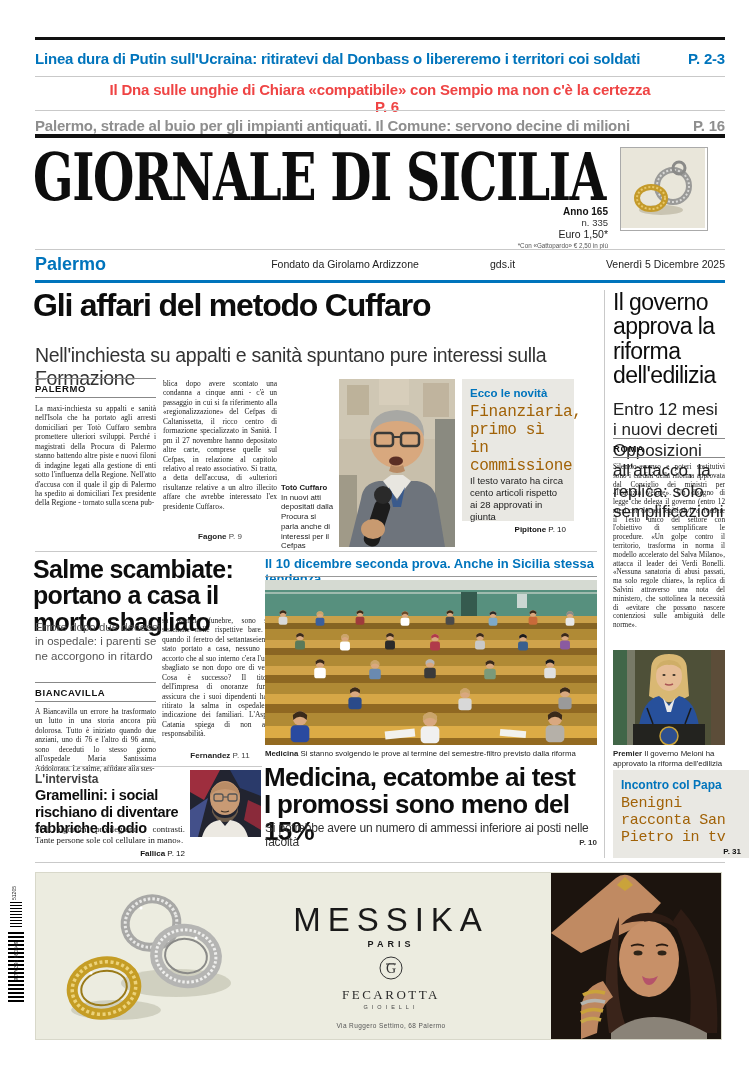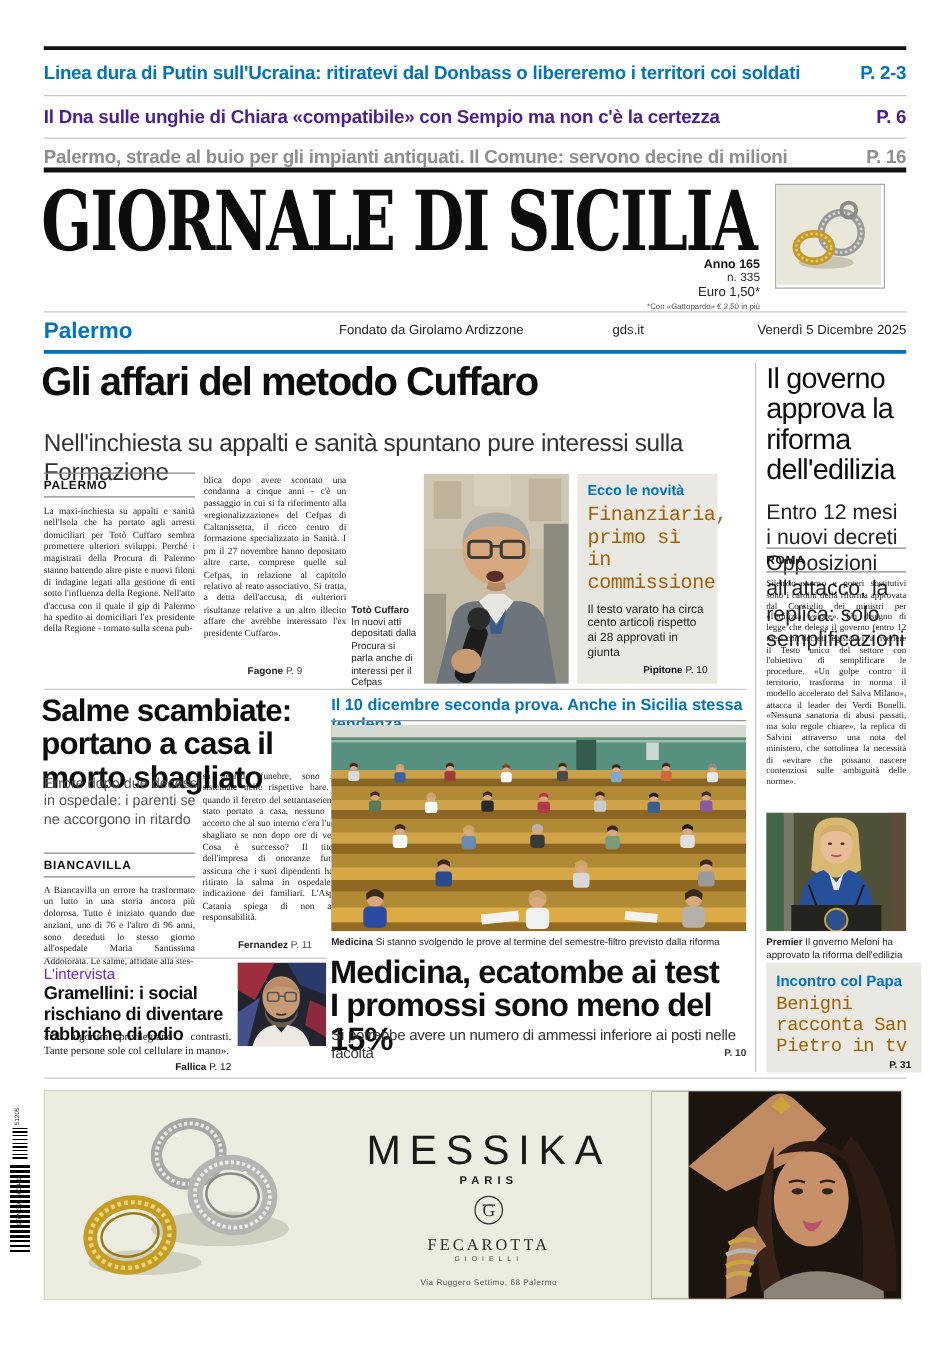--- a/index.html
+++ b/index.html
@@ -7,21 +7,21 @@
         font-family:"Liberation Sans",sans-serif;color:#111;}
   .abs{position:absolute;}
   .rule{position:absolute;background:#c9c9c9;height:1px;}
   .rule-dark{position:absolute;background:#111;}
   .rule-blue{position:absolute;background:#0074bc;}
 
   
   .strip-row{position:absolute;left:35px;width:690px;display:flex;justify-content:space-between;
              align-items:center;font-weight:bold;font-size:15px;letter-spacing:-0.2px;}
   .strip-row .pg{flex:0 0 auto;margin-left:14px;}
-  .c-blue{color:#0074bc;} .c-gray{color:#8e8e8e;} .c-black{color:#4c1d95;}
+  .c-blue{color:#0074bc;} .c-gray{color:#8e8e8e;} .c-black{color:#ef4444;flex-direction:column;}
 
   
   .masthead-title{position:absolute;left:33px;top:138px;font-family:"DejaVu Serif",serif;
     font-weight:bold;font-size:66px;letter-spacing:-2px;white-space:nowrap;
     transform:scaleX(0.72);transform-origin:left top;color:#0d0d0d;}
   .logo-box{position:absolute;left:620px;top:147px;width:86px;height:82px;border:1px solid #aaa;overflow:hidden;}
   .anno-block{position:absolute;left:450px;top:206px;width:158px;text-align:right;line-height:1.15;}
   .anno-block .b{font-weight:bold;font-size:10px;}
   .anno-block .n{font-size:9.5px;color:#333;}
   .anno-block .p{font-size:10.5px;color:#222;}
@@ -72,21 +72,21 @@
   .s-sub{position:absolute;left:35px;top:620px;width:128px;font-size:11.5px;line-height:1.25;color:#555;}
 
   
   .m-kick{position:absolute;left:265px;top:556px;width:332px;font-size:13px;font-weight:bold;color:#0074bc;}
   .m-hl{position:absolute;left:264px;top:764px;width:335px;font-size:26px;font-weight:bold;
         line-height:1.04;letter-spacing:-0.7px;color:#0d0d0d;}
   .m-sub{position:absolute;left:265px;top:821px;width:332px;font-size:12px;color:#333;letter-spacing:-0.2px;}
   .m-pg{position:absolute;left:265px;top:838px;width:332px;text-align:right;font-size:8px;font-weight:bold;color:#333;}
 
   
-  .i-kick{position:absolute;left:35px;top:772px;font-size:12px;font-weight:normal;color:#6d28d9;}
+  .i-kick{position:absolute;left:35px;top:772px;font-size:12px;font-weight:bold;color:#404040;}
   .i-hl{position:absolute;left:35px;top:787px;width:152px;font-size:14.5px;font-weight:bold;line-height:1.15;
         letter-spacing:-0.3px;color:#0d0d0d;}
   .i-txt{position:absolute;left:35px;top:824px;width:150px;}
   .i-by{position:absolute;left:35px;top:849px;width:150px;text-align:right;font-size:8px;}
   .i-by b{font-weight:bold;}
 
   
   .ad{position:absolute;left:35px;top:872px;width:687px;height:168px;background:#ecece0;
       border:1px solid #d8d8ca;box-sizing:border-box;overflow:hidden;}
   .brand{position:absolute;left:240px;top:28px;width:230px;text-align:center;color:#191919;}
@@ -201,21 +201,21 @@
       <rect x="62" y="54" width="18" height="13" rx="3" fill="none" stroke="#3a3a38" stroke-width="2.5"></rect>
       <line x1="54" y1="58" x2="62" y2="58" stroke="#3a3a38" stroke-width="2"></line>
       <ellipse cx="57" cy="82" rx="7" ry="4.5" fill="#5a2e24"></ellipse>
       <path d="M50 92 Q58 96 66 92 L64 86 Q58 89 52 86 Z" fill="#b88a64"></path>
       <rect x="30" y="120" width="16" height="48" rx="7" transform="rotate(18 38 144)" fill="#1c1c1c"></rect>
       <circle cx="44" cy="116" r="9" fill="#2a2a2a"></circle>
       <ellipse cx="34" cy="150" rx="12" ry="10" fill="#c89a70"></ellipse>
     </svg>
   </figure>
 
-  <div class="gbox" style="left:462px;top:379px;width:112px;height:168px;">
+  <div class="gbox" style="left:462px;top:379px;width:112px;height:142px;">
     <div class="gk">Ecco le novità</div>
     <div class="gh">Finanziaria, primo sì in commissione</div>
     <div class="gt">Il testo varato ha circa cento articoli rispetto ai 28 approvati in giunta</div>
     <div class="gb">
       <b>Pipitone</b>
       <span class="pg">P. 10</span>
     </div>
   </div>
 
   <div class="abs" style="left:604px;top:290px;width:1px;height:568px;background:#c9c9c9;"></div>
@@ -249,21 +249,21 @@
       <circle cx="56" cy="86" r="9" fill="#2e4f8e" stroke="#caa33a" stroke-width="1.5"></circle>
       <line x1="40" y1="74" x2="34" y2="58" stroke="#1a1a1a" stroke-width="1.5"></line>
       <line x1="72" y1="74" x2="78" y2="58" stroke="#1a1a1a" stroke-width="1.5"></line>
     </svg>
   </figure>
   <div class="abs cap" style="left:613px;top:749px;width:112px;">
     <b>Premier</b>
     <span>Il governo Meloni ha approvato la riforma dell'edilizia</span>
   </div>
 
-  <div class="gbox" style="left:613px;top:770px;width:124px;height:88px;">
+  <div class="gbox" style="left:613px;top:770px;width:136px;height:88px;">
     <div class="gk" style="font-size:12px;">Incontro col Papa</div>
     <div class="gh" style="font-size:15px;">Benigni racconta San Pietro in tv</div>
     <div class="gb" style="margin-top:auto;">
       <b class="pg">P. 31</b>
     </div>
   </div>
 
   <div class="rule" style="left:35px;top:551px;width:562px;"></div>
 
   <h2 class="s-hl" style="margin:0;">Salme scambiate: portano a casa il morto sbagliato</h2>

